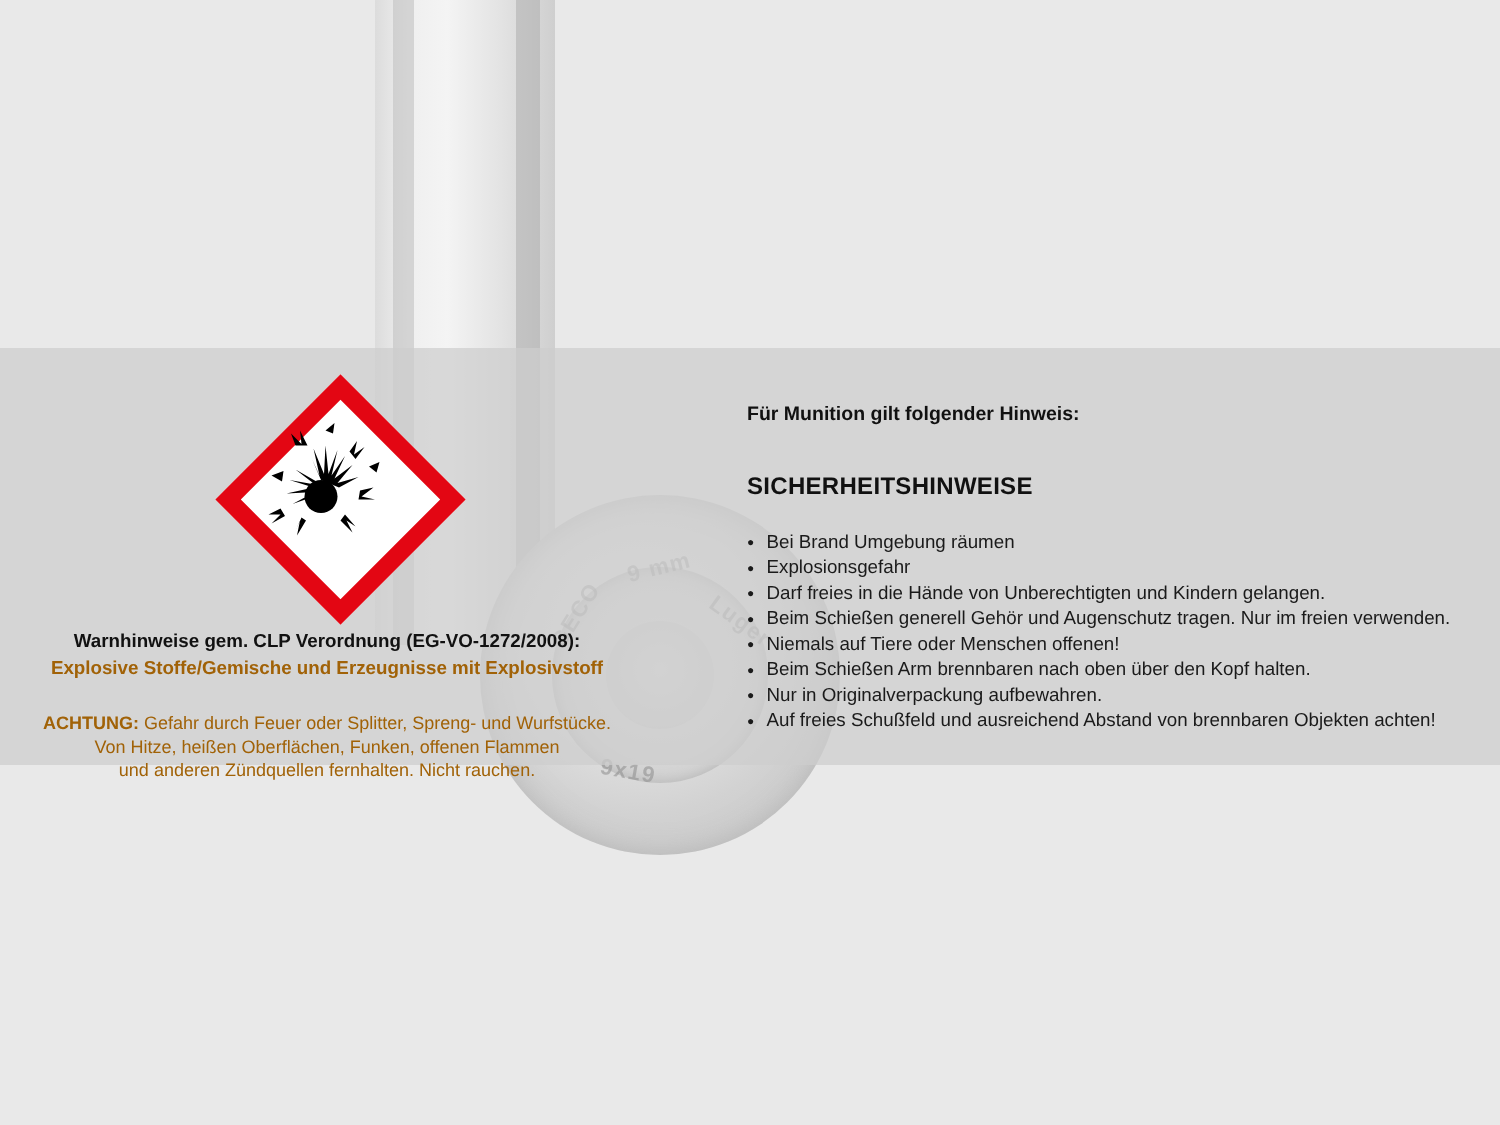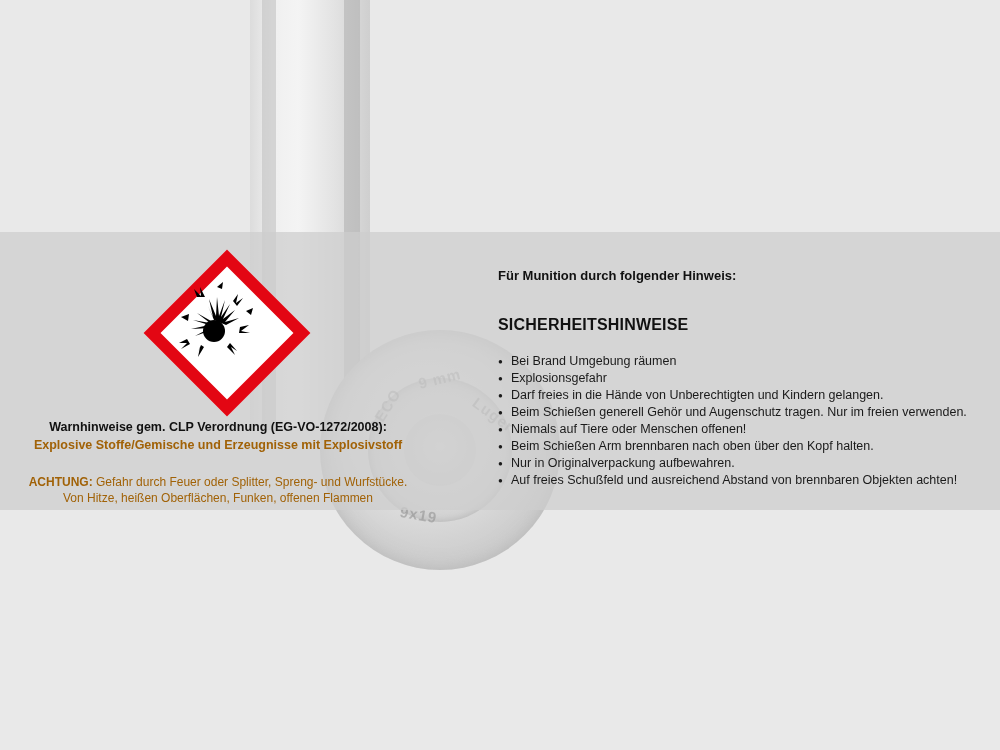--- a/index.html
+++ b/index.html
@@ -262,25 +262,26 @@
     </svg>
   </div>
 
   <div class="left-text">
     <div class="title">Warnhinweise gem. CLP Verordnung (EG-VO-1272/2008):</div>
     <div class="red">Explosive Stoffe/Gemische und Erzeugnisse mit Explosivstoff</div>
     <div class="note">
       <b>ACHTUNG:</b>
       <span>Gefahr durch Feuer oder Splitter, Spreng- und Wurfstücke.</span><br>
       <span>Von Hitze, heißen Oberflächen, Funken, offenen Flammen</span><br>
+      <span>und anderen Zündquellen fernhalten. Nicht rauchen.</span>
     </div>
   </div>
 
   <div class="right-text">
-    <div class="head">Für Munition durch folgender Hinweis:</div>
+    <div class="head">Für Munition gilt folgender Hinweis:</div>
     <div class="sub">SICHERHEITSHINWEISE</div>
     <ul>
       <li>Bei Brand Umgebung räumen</li>
       <li>Explosionsgefahr</li>
       <li>Darf freies in die Hände von Unberechtigten und Kindern gelangen.</li>
       <li>Beim Schießen generell Gehör und Augenschutz tragen. Nur im freien verwenden.</li>
       <li>Niemals auf Tiere oder Menschen offenen!</li>
       <li>Beim Schießen Arm brennbaren nach oben über den Kopf halten.</li>
       <li>Nur in Originalverpackung aufbewahren.</li>
       <li>Auf freies Schußfeld und ausreichend Abstand von brennbaren Objekten achten!</li>

